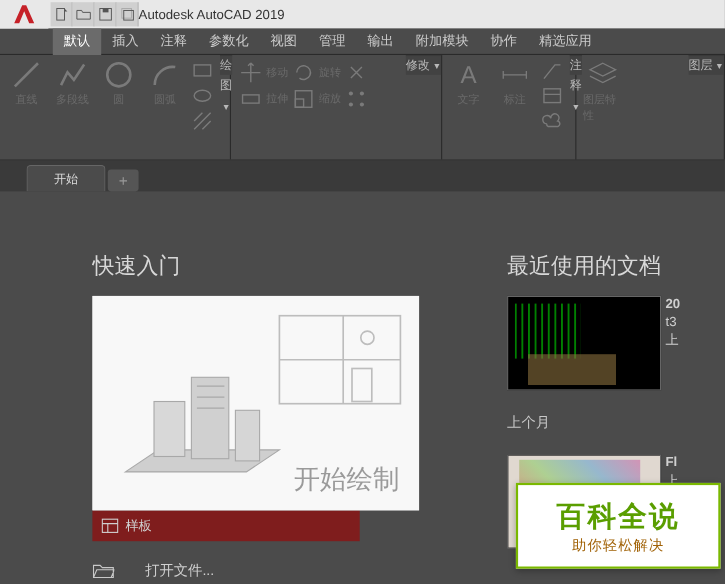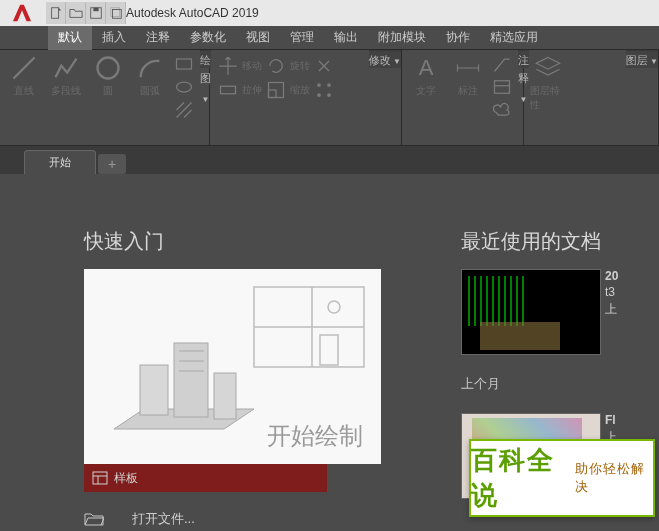--- a/index.html
+++ b/index.html
@@ -44,21 +44,21 @@
 .open-link { margin-top: 18px; display: flex; align-items: center; gap: 28px; color: #d0d0d0; font-size: 13px; cursor: pointer; }
 .open-link svg { width: 20px; height: 16px; }
 
 .recent { flex: 1; }
 .recent h2 { font-size: 20px; font-weight: normal; color: #d8d8d8; margin-bottom: 14px; }
 .recent-item { display: flex; gap: 4px; margin-bottom: 12px; }
 .thumb { width: 140px; height: 86px; background: #000; border: 1px solid #666; position: relative; overflow: hidden; }
 .recent-meta { display: flex; flex-direction: column; gap: 2px; font-size: 12px; color: #d0d0d0; }
 .month-label { font-size: 13px; color: #c8c8c8; margin: 20px 0; }
 
-.overlay { position: absolute; right: 4px; bottom: 14px; width: 186px; height: 78px; background: #fff; border: 2px solid #7ab800; display: flex; flex-direction: row; align-items: center; justify-content: center; box-shadow: 0 2px 6px rgba(0,0,0,0.3); }
+.overlay { position: absolute; right: 4px; bottom: 14px; width: 186px; height: 78px; background: #fff; border: 2px solid #7ab800; display: flex; flex-direction: column; align-items: center; justify-content: center; box-shadow: 0 2px 6px rgba(0,0,0,0.3); }
 .overlay-title { font-size: 26px; font-weight: bold; color: #5a9e00; letter-spacing: 2px; }
 .overlay-sub { font-size: 13px; color: #a16207; letter-spacing: 1px; }
 
 .thumb-art1 { position: absolute; inset: 0; }
 .thumb-art1::before { content:""; position:absolute; top:6px; left:6px; width:60px; height:50px; background: linear-gradient(90deg,#0f0 0,#0f0 2px,transparent 2px) 0 0/6px 100%; opacity:.5; }
 .thumb-art1::after { content:""; position:absolute; bottom:4px; left:18px; width:80px; height:28px; background:#8b6f3e; opacity:.6; }
 .thumb-art2 { position: absolute; inset: 0; background: #e0d8d0; }
 .thumb-art2::before { content:""; position:absolute; top:4px; left:10px; width:110px; height:40px; background: linear-gradient(45deg,#c86,#9c7,#7ac,#c7a); opacity:.7; }
 </style>
 </head>

